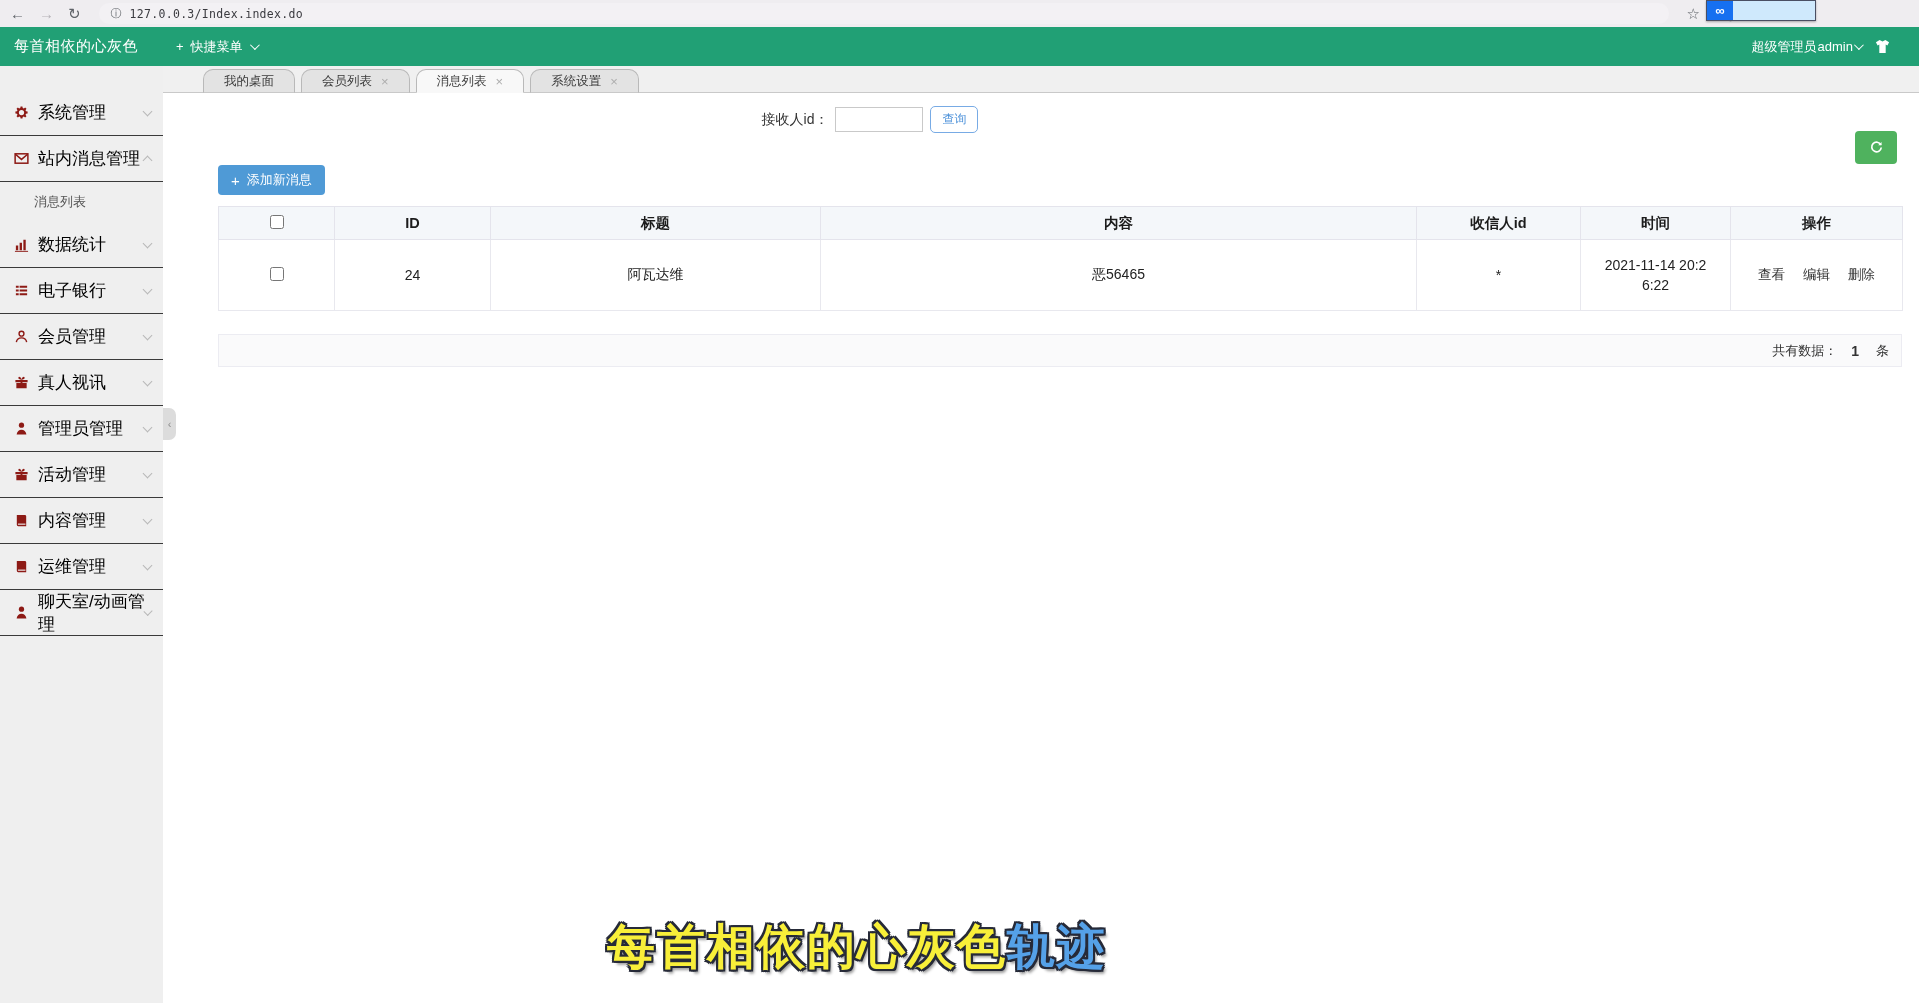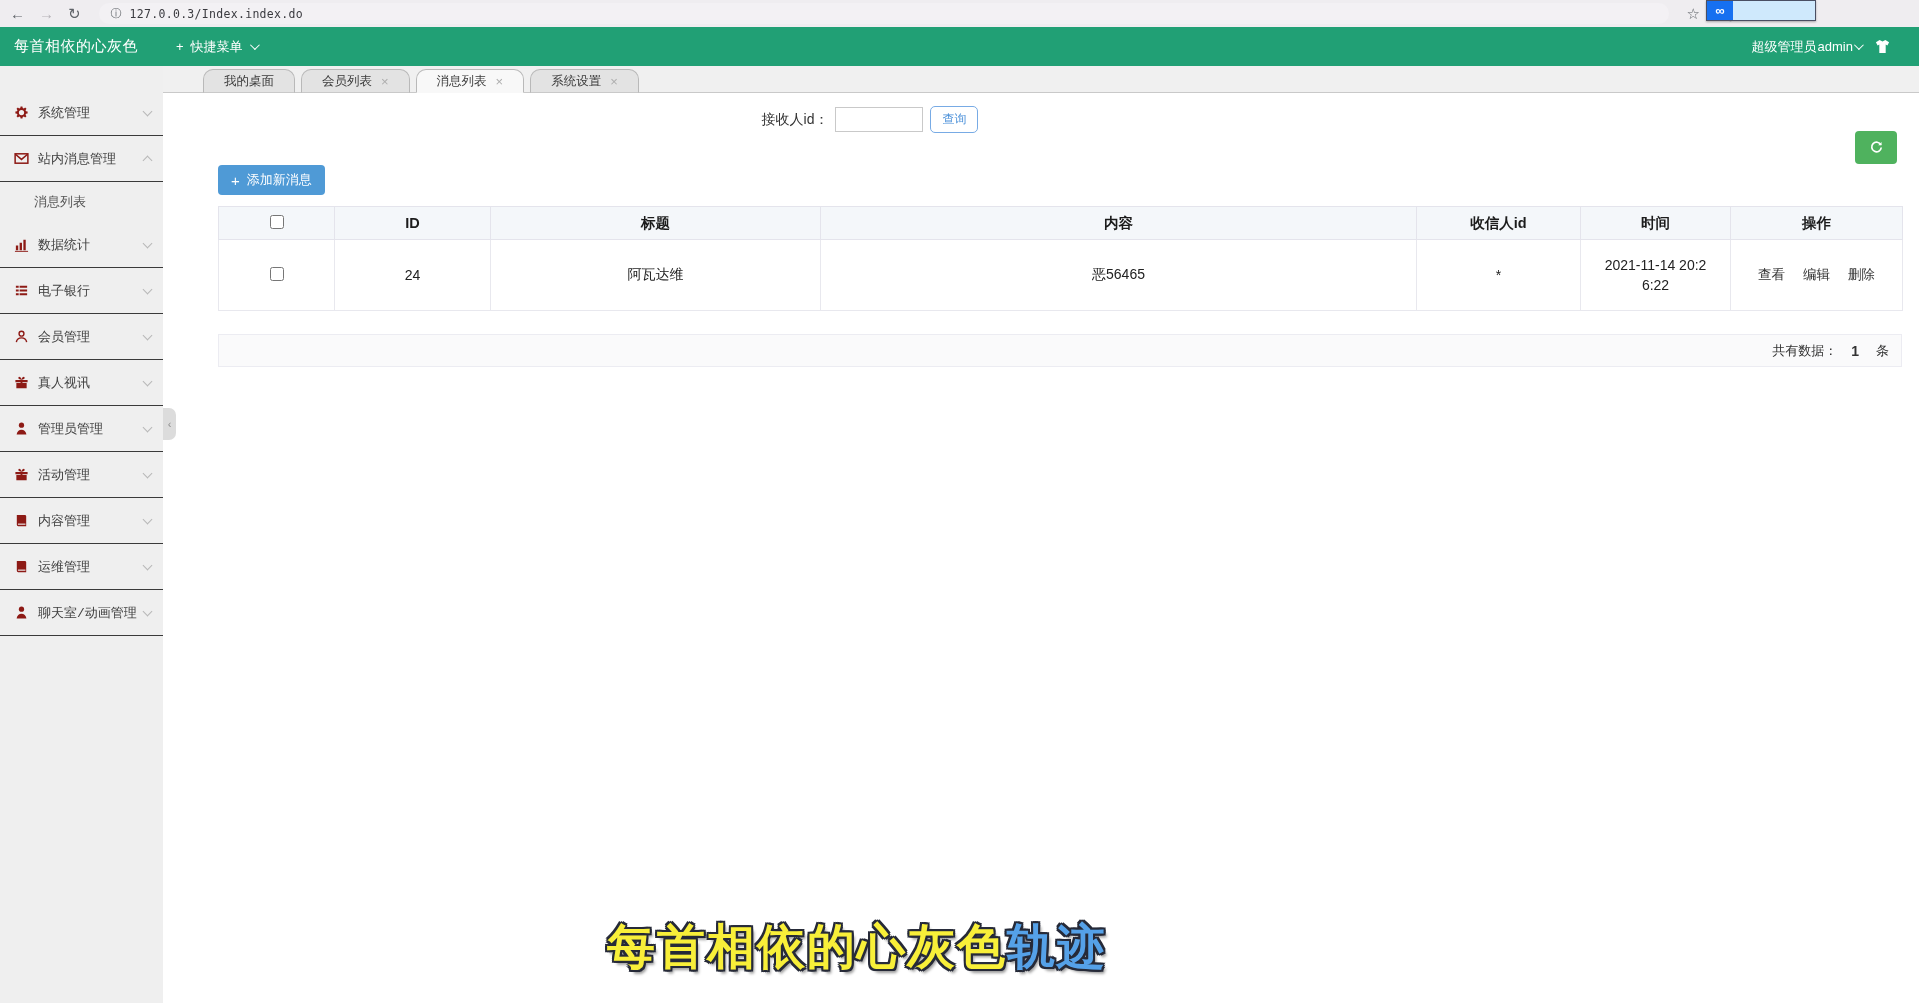--- a/index.html
+++ b/index.html
@@ -34,21 +34,21 @@
   .shirt-ico { width:17px; height:17px; margin-left:12px; }
 
   
   .layout { display:flex; height:937px; }
 
   
   .sidebar { width:163px; background:#efefef; padding-top:24px; flex:0 0 163px; position:relative; }
   .menu-item { height:46px; display:flex; align-items:center; padding:0 12px 0 14px;
     border-bottom:1px solid #3a3a3a; cursor:pointer; }
   .menu-item .mi-icon { width:15px; height:15px; margin-right:9px; flex:0 0 15px; }
-  .menu-item .mi-label { color:#404040; font-size:13px;font-family:Liberation Mono, monospace; }
+  .menu-item .mi-label { color:#000000; font-size:17px; }
   .chev-g { width:7px; height:7px; border-right:1.8px solid #b8b8b8; border-bottom:1.8px solid #b8b8b8;
     transform:rotate(45deg); margin-left:auto; margin-top:-3px; }
   .chev-g.up { transform:rotate(-135deg); margin-top:4px; }
   .submenu-item { height:40px; display:flex; align-items:center; padding-left:34px;
     color:#555; font-size:13px; cursor:pointer; }
   .collapse-handle { position:absolute; left:163px; top:342px; width:13px; height:32px;
     background:#dcdcdc; border-radius:0 7px 7px 0; display:flex; align-items:center;
     justify-content:center; color:#8f8f8f; font-size:11px; cursor:pointer; z-index:3; }
 
   

